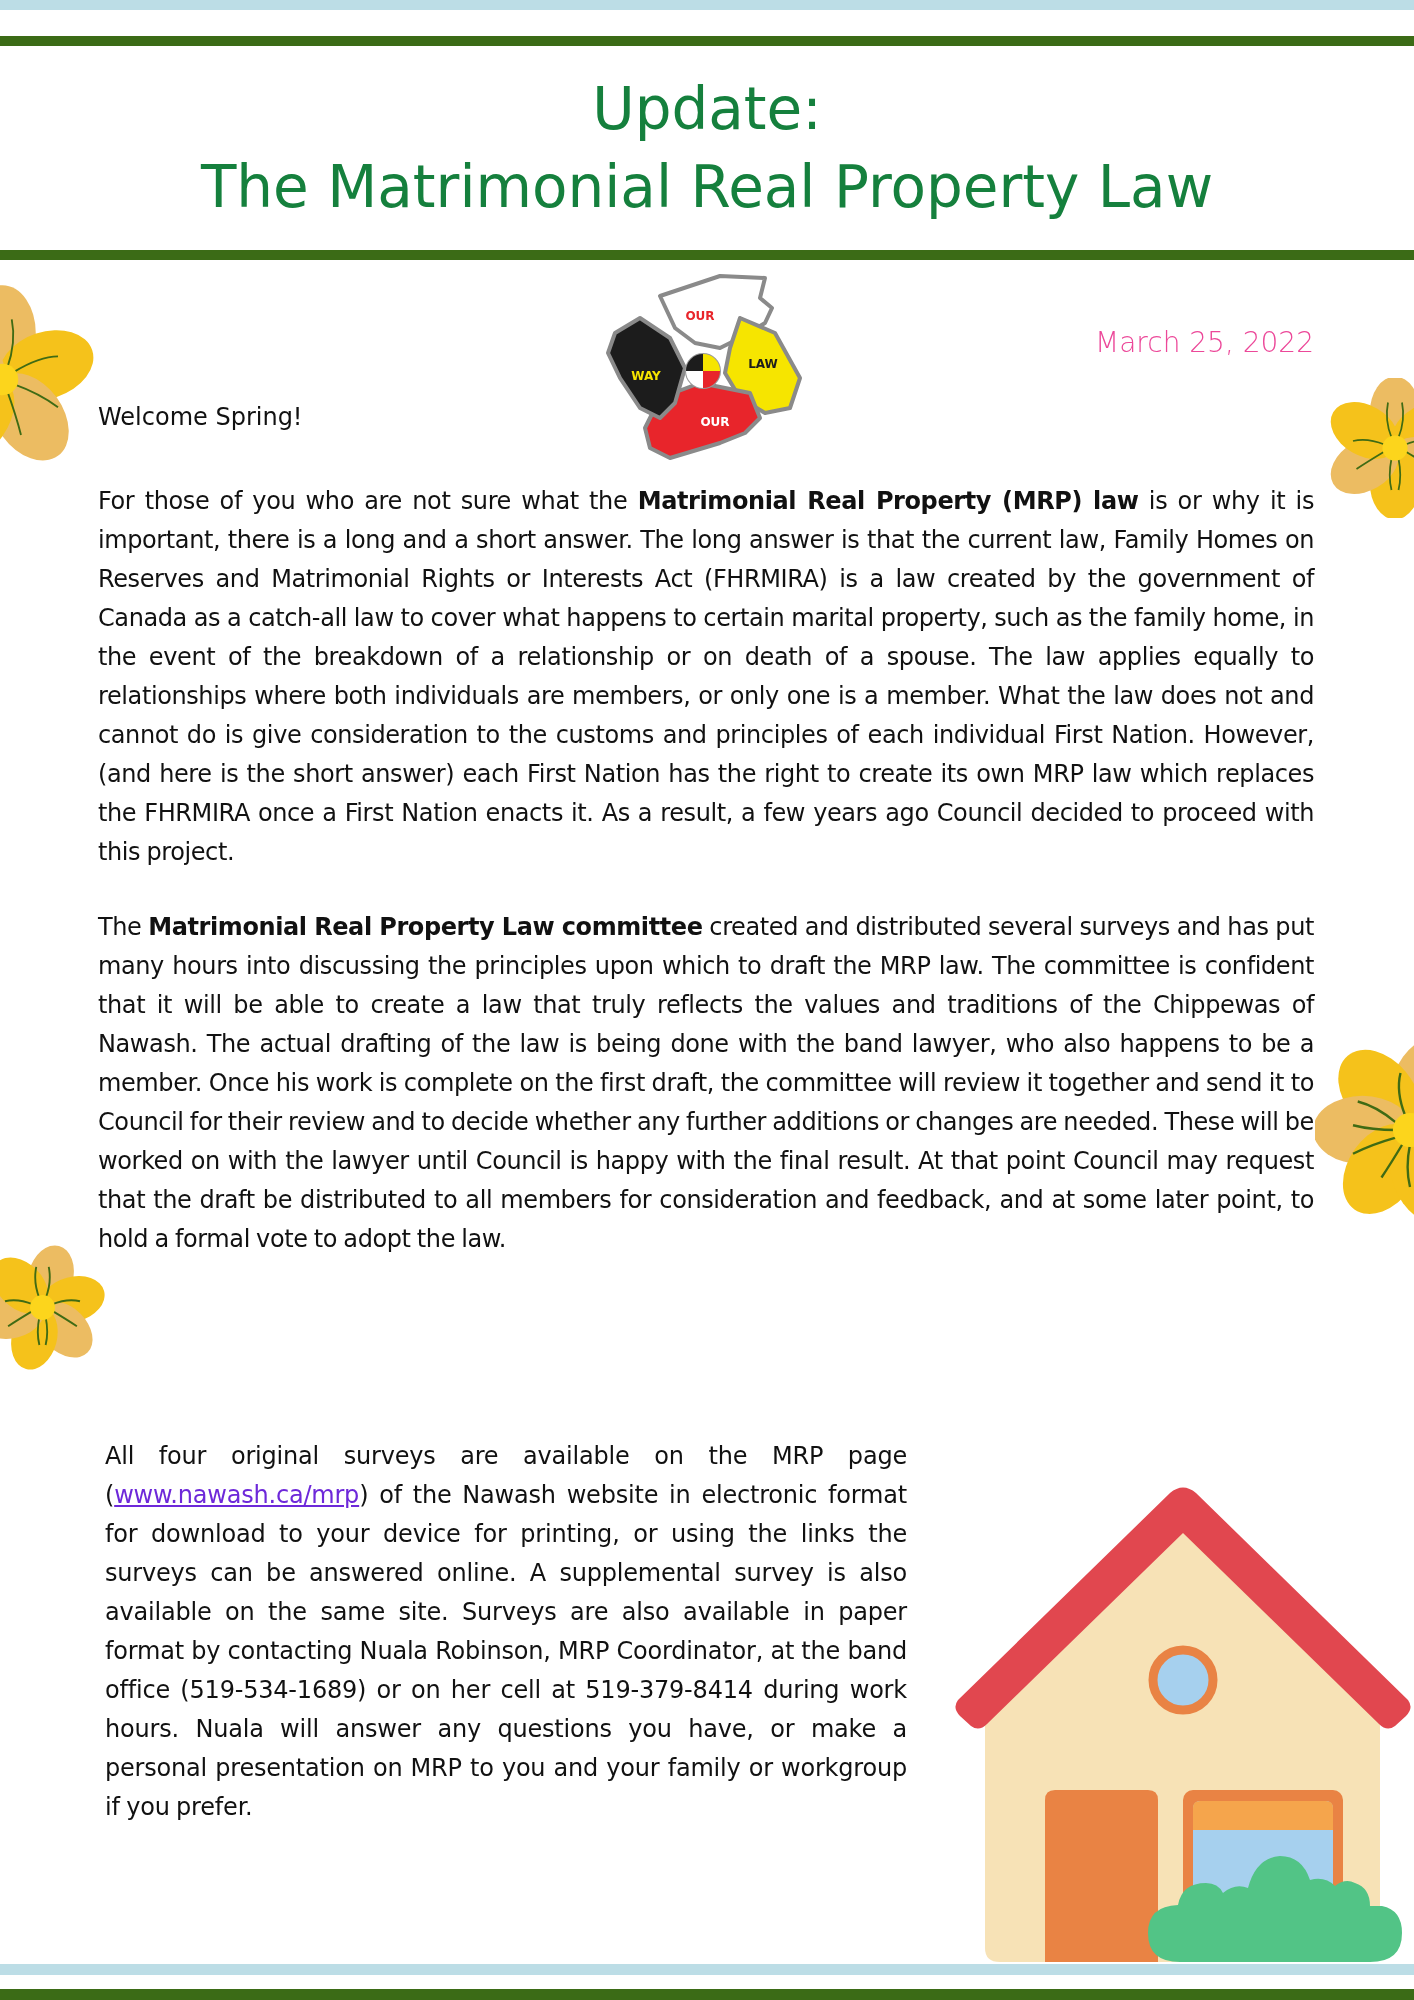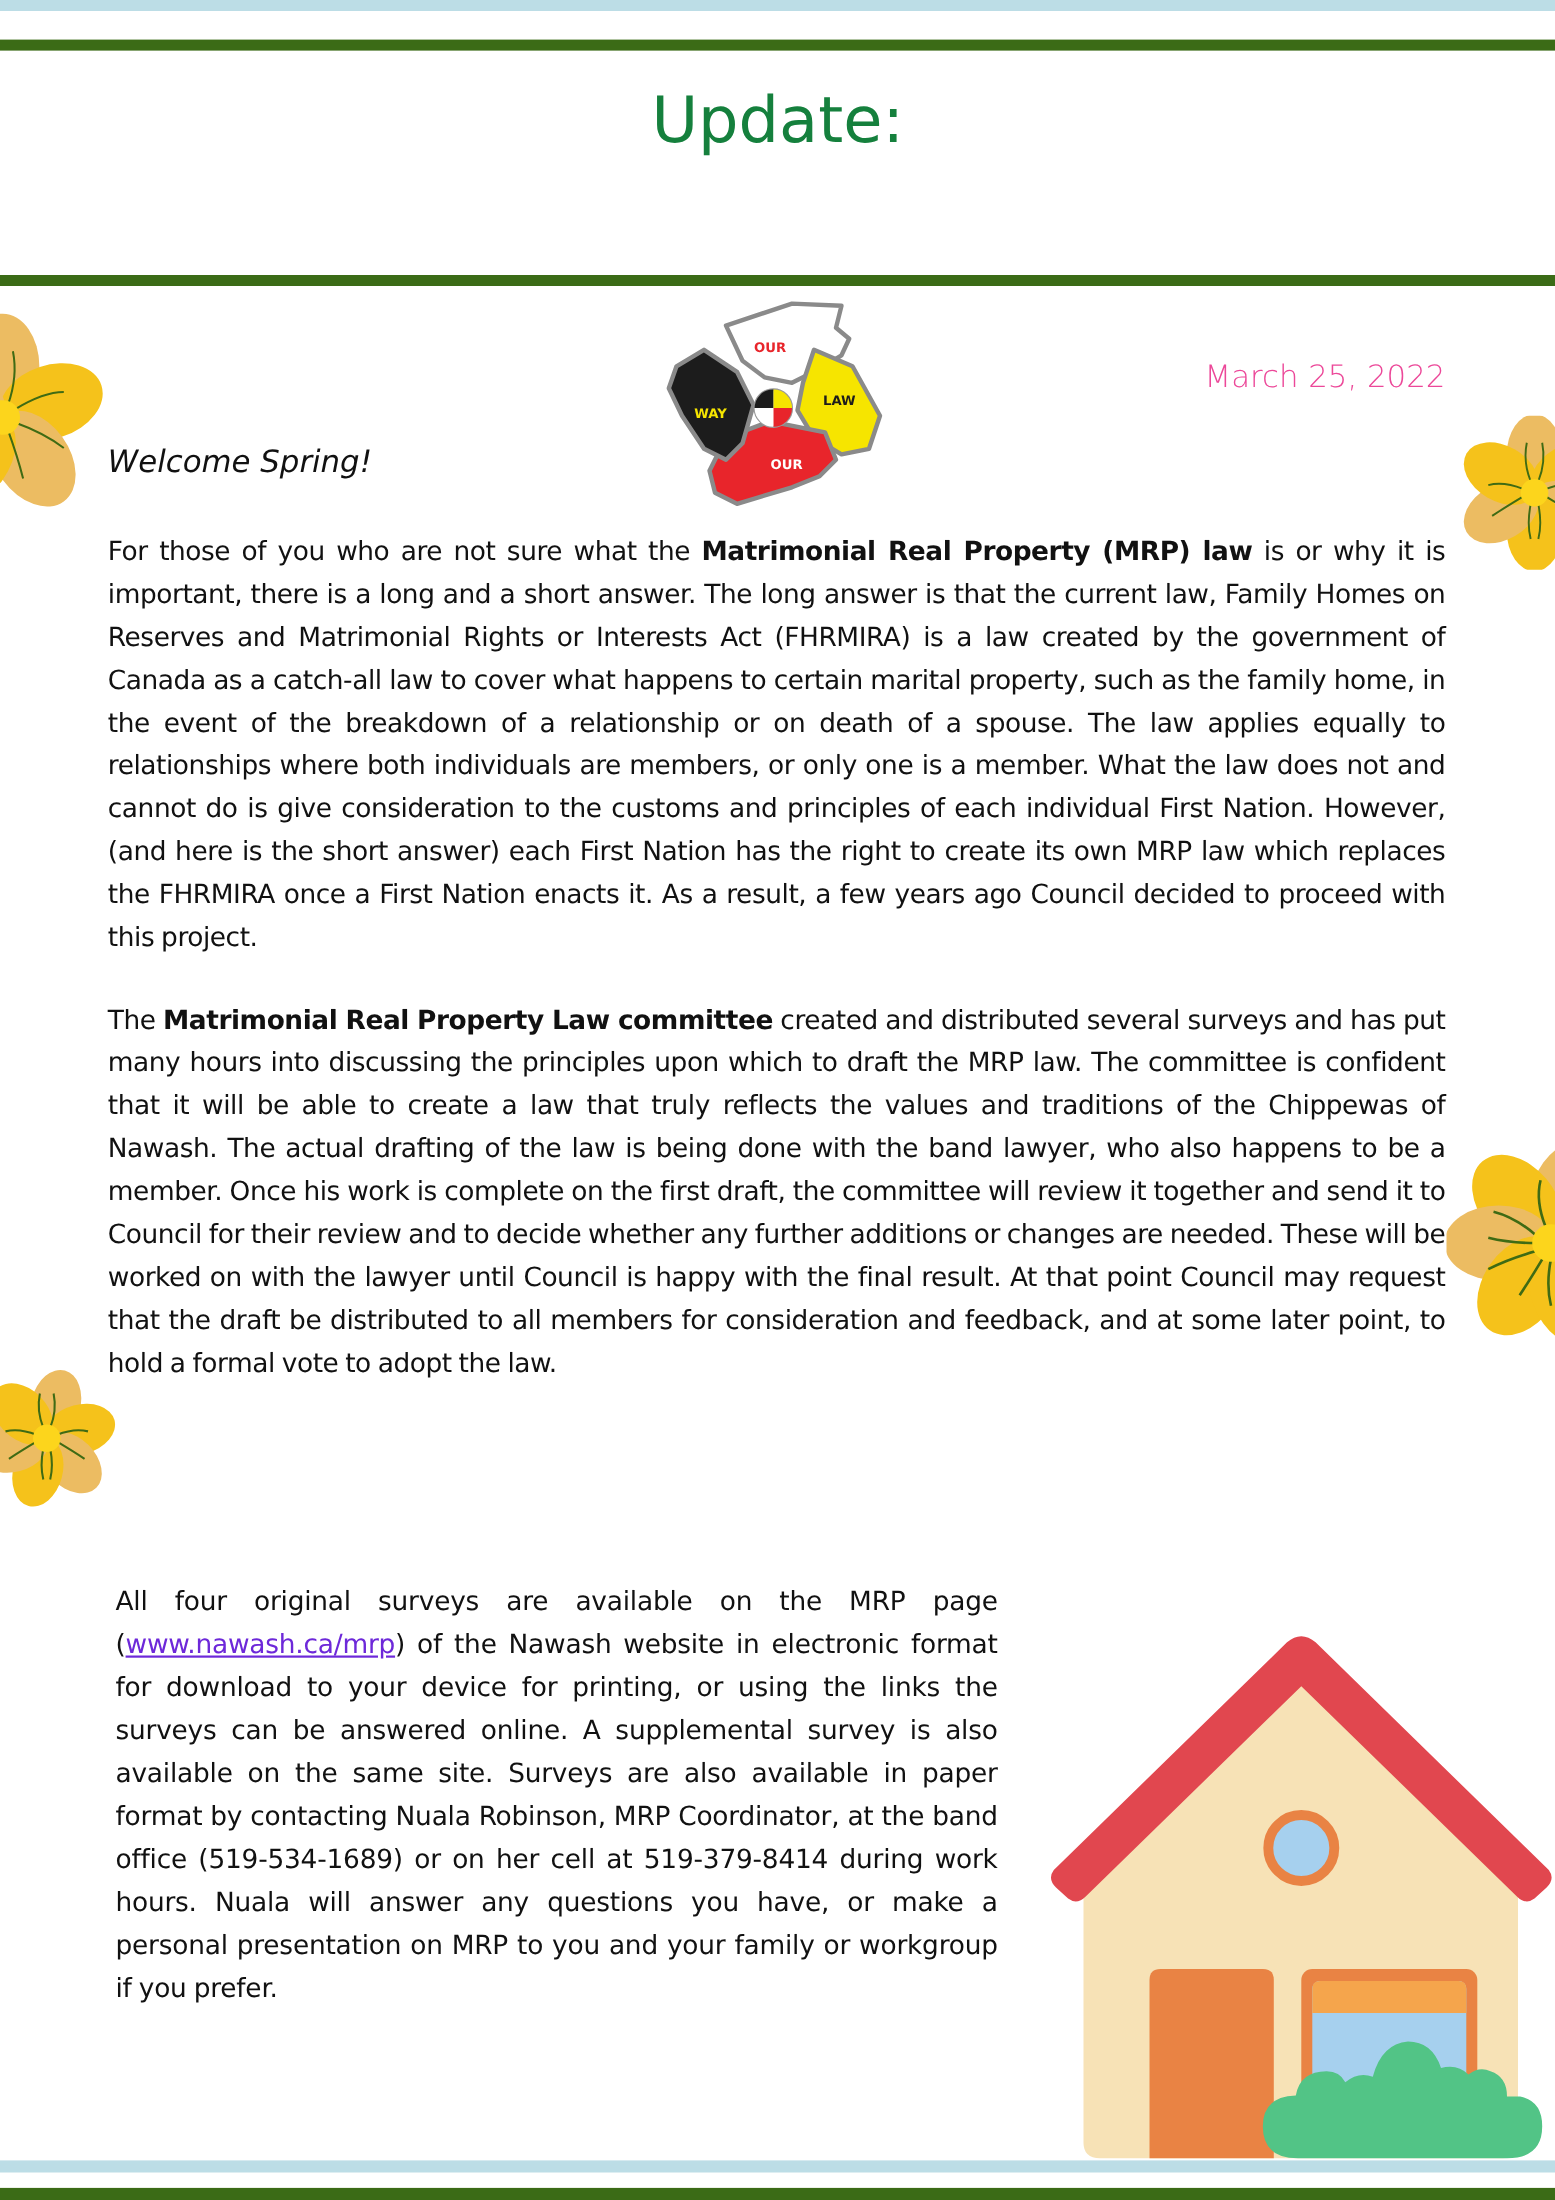--- a/index.html
+++ b/index.html
@@ -12,21 +12,21 @@
   .band-blue-bot { top:1964px; height:11px; background:#bcdde6; }
   .band-green-bot { top:1989px; height:11px; background:#3b6b16; }
 
   .title { position:absolute; top:70px; left:0; width:1414px; text-align:center;
            font-family:"DejaVu Sans", sans-serif; font-size:58px; line-height:78px; color:#15803d; }
   .title div { white-space:nowrap; }
 
   .logo { position:absolute; left:600px; top:268px; width:210px; height:205px; }
   .date { position:absolute; right:100px; top:326px; font-size:28px; font-family:"DejaVu Sans", sans-serif;
           font-weight:300; color:#ec4899; }
-  .greeting { position:absolute; left:98px; top:403px; font-size:28px; font-family:"DejaVu Sans", sans-serif; color:#111;font-style:italic; }
+  .greeting { position:absolute; left:98px; top:403px; font-size:24px; font-family:"DejaVu Sans", sans-serif; color:#111; }
 
   .para { position:absolute; left:98px; width:1216px; text-align:justify; text-align-last:left;
           font-family:"DejaVu Sans", sans-serif; font-size:24px; line-height:39px; color:#111;
           letter-spacing:-0.4px; word-spacing:-1px; }
   .para b { font-weight:600; }
   .p1 { top:482px; }
   .p2 { top:908px; }
   .p3 { left:105px; width:802px; top:1437px; letter-spacing:-0.2px; }
   .link { color:#6d28d9; text-decoration:underline; }
 
@@ -34,20 +34,21 @@
   .house { position:absolute; left:950px; top:1478px; width:462px; height:486px; }
 </style>
 </head>
 <body>
 
 <div class="band band-blue-top"></div>
 <div class="band band-green-1"></div>
 
 <div class="title">
   <div>Update:</div>
+  <div>The Matrimonial Real Property Law</div>
 </div>
 
 <div class="band band-green-2"></div>
 
 <svg class="flower" style="left:-90px;top:272px;" width="185" height="215" viewBox="-100 -100 200 200">
   <g>
     <ellipse cx="0" cy="-50" rx="36" ry="52" fill="#ecbc62" transform="rotate(0)"></ellipse>
     <ellipse cx="0" cy="-50" rx="36" ry="52" fill="#f5c21b" transform="rotate(72)"></ellipse>
     <ellipse cx="0" cy="-50" rx="36" ry="52" fill="#ecbc62" transform="rotate(144)"></ellipse>
     <ellipse cx="0" cy="-50" rx="36" ry="52" fill="#f5c21b" transform="rotate(216)"></ellipse>

